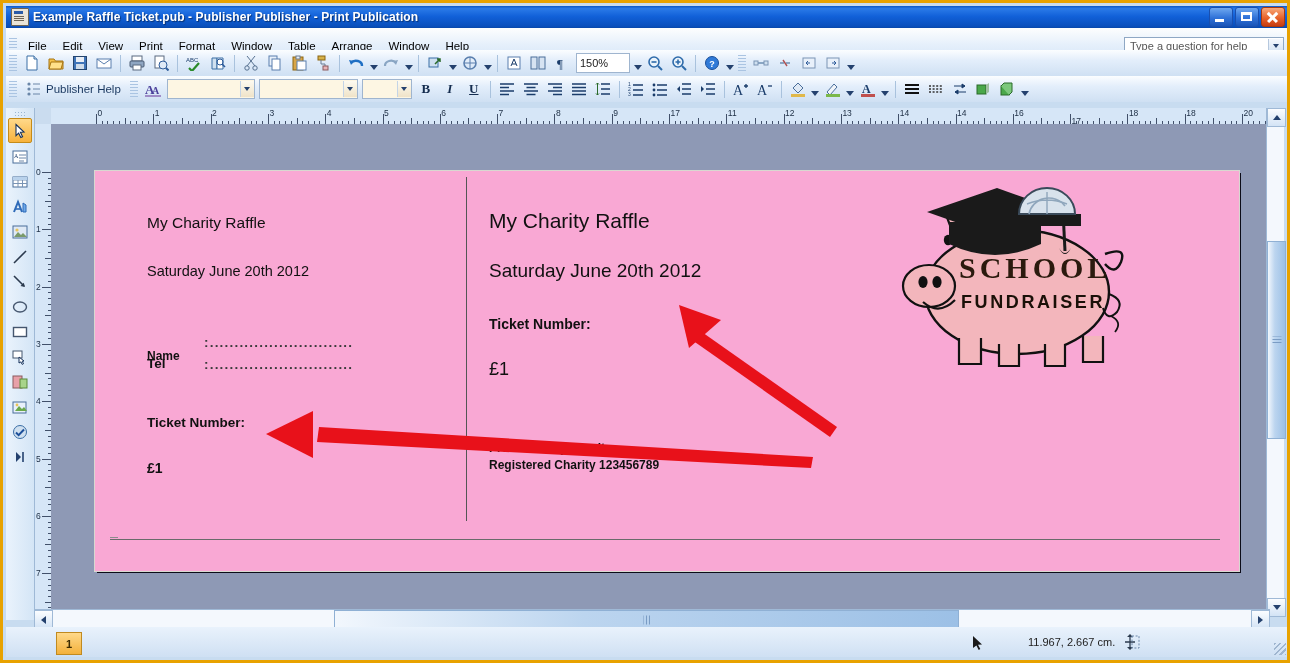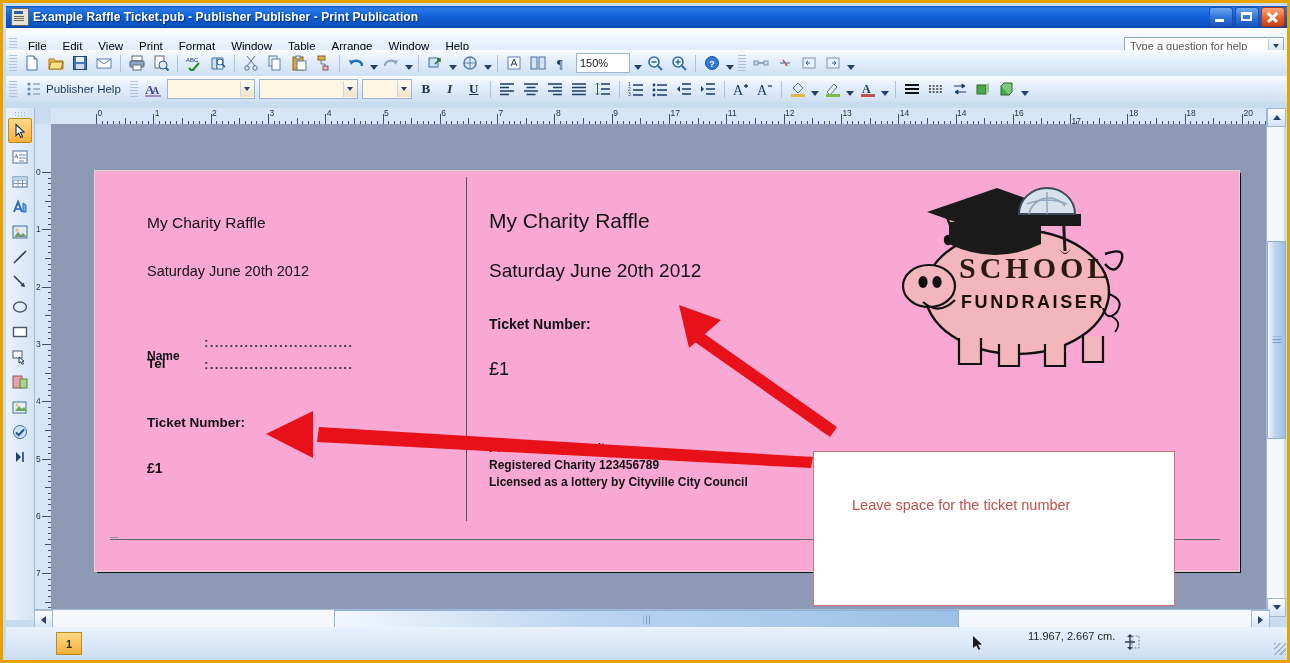--- a/index.html
+++ b/index.html
@@ -124,21 +124,21 @@
   .ar.dn{border-left:4px solid transparent;border-right:4px solid transparent;border-top:5px solid #24416e;}
   .ar.lf{border-top:4px solid transparent;border-bottom:4px solid transparent;border-right:5px solid #24416e;}
   .ar.rt{border-top:4px solid transparent;border-bottom:4px solid transparent;border-left:5px solid #24416e;}
 
   
   .status{position:absolute;left:3px;bottom:3px;width:1284px;height:30px;
     background:linear-gradient(to bottom,#e9f2fc,#cfe0f3);display:flex;align-items:center;}
   .pagebadge{position:absolute;left:50px;top:5px;width:24px;height:21px;
     background:linear-gradient(to bottom,#ffd98a,#f3b13c);border:1px solid #c08a20;
     display:flex;align-items:center;justify-content:center;font-size:11px;font-weight:bold;color:#3a2a00;}
-  .coords{position:absolute;left:1022px;top:3px;font-size:11px;color:#222;white-space:nowrap;}
+  .coords{position:absolute;left:1022px;top:9px;font-size:11px;color:#222;white-space:nowrap;}
   .curicon{position:absolute;left:966px;top:8px;}
   .stobj{position:absolute;left:1113px;top:6px;width:22px;height:18px;}
   .grip-rc{position:absolute;right:4px;bottom:2px;width:12px;height:12px;
     background:repeating-linear-gradient(135deg,#9fb5cf 0 1.5px,transparent 1.5px 4px);}
 </style>
 </head>
 <body>
 
 <div id="app">
 
@@ -981,21 +981,20 @@
       <div class="tk b" style="left:52px;top:244px;font-size:13.5px;">Ticket Number:</div>
       <div class="tk b" style="left:52px;top:289px;font-size:14px;">£1</div>
 
       <div class="tk" style="left:394px;top:38px;font-size:21px;">My Charity Raffle</div>
       <div class="tk" style="left:394px;top:89px;font-size:19px;">Saturday June 20th 2012</div>
       <div class="tk b" style="left:394px;top:145px;font-size:14px;">Ticket Number:</div>
       <div class="tk" style="left:394px;top:188px;font-size:18px;">£1</div>
 
       <div class="tk b" style="left:394px;top:270px;font-size:12px;">Promotor: My Charity</div>
       <div class="tk b" style="left:394px;top:287px;font-size:12px;">Registered Charity 123456789</div>
-      <div class="tk b" style="left:394px;top:304px;font-size:12px;">Licensed as a lottery by Cityville City Council</div>
 
       <div style="position:absolute;left:792px;top:15px;width:258px;height:185px;">
         <svg viewBox="0 0 258 185" width="258" height="185">
 
           <path d="M70 58 L58 26 L104 40 Z" fill="#f3b6bc" stroke="#111" stroke-width="2.2"></path>
 
           <ellipse cx="130" cy="106" rx="92" ry="62" fill="#f3b6bc" stroke="#111" stroke-width="2.4"></ellipse>
 
           <path d="M72 152 l0 26 h22 l0 -26" fill="#f3b6bc" stroke="#111" stroke-width="2.2"></path>
           <path d="M112 158 l0 22 h20 l0 -22" fill="#f3b6bc" stroke="#111" stroke-width="2.2"></path>
@@ -1040,23 +1039,20 @@
         <path d="M262 287 L262 334 L215 310 Z" fill="#e8111a"></path>
       </g>
 
       <g>
         <path d="M648 206 L786 303 L779 313 L641 216 Z" fill="#e8111a"></path>
         <path d="M628 181 L670 196 L638 224 Z" fill="#e8111a"></path>
       </g>
     </svg>
   </div>
 
-  <div class="callout">
-    <div class="ct">Leave space for the ticket number</div>
-  </div>
 
   <div class="wmark">www.heritagechristiancollege.com</div>
 
   <div class="vsb">
     <div class="sbtn" style="left:0;top:0;width:17px;height:17px;">
         <div class="ar up"></div>
       </div>
     <div class="sthumb" style="left:0;top:133px;width:17px;height:196px;">
       <div class="gr" style="width:9px;height:7px;background:repeating-linear-gradient(to bottom,#7a9cc4 0 1px,transparent 1px 3px);"></div>
     </div>

